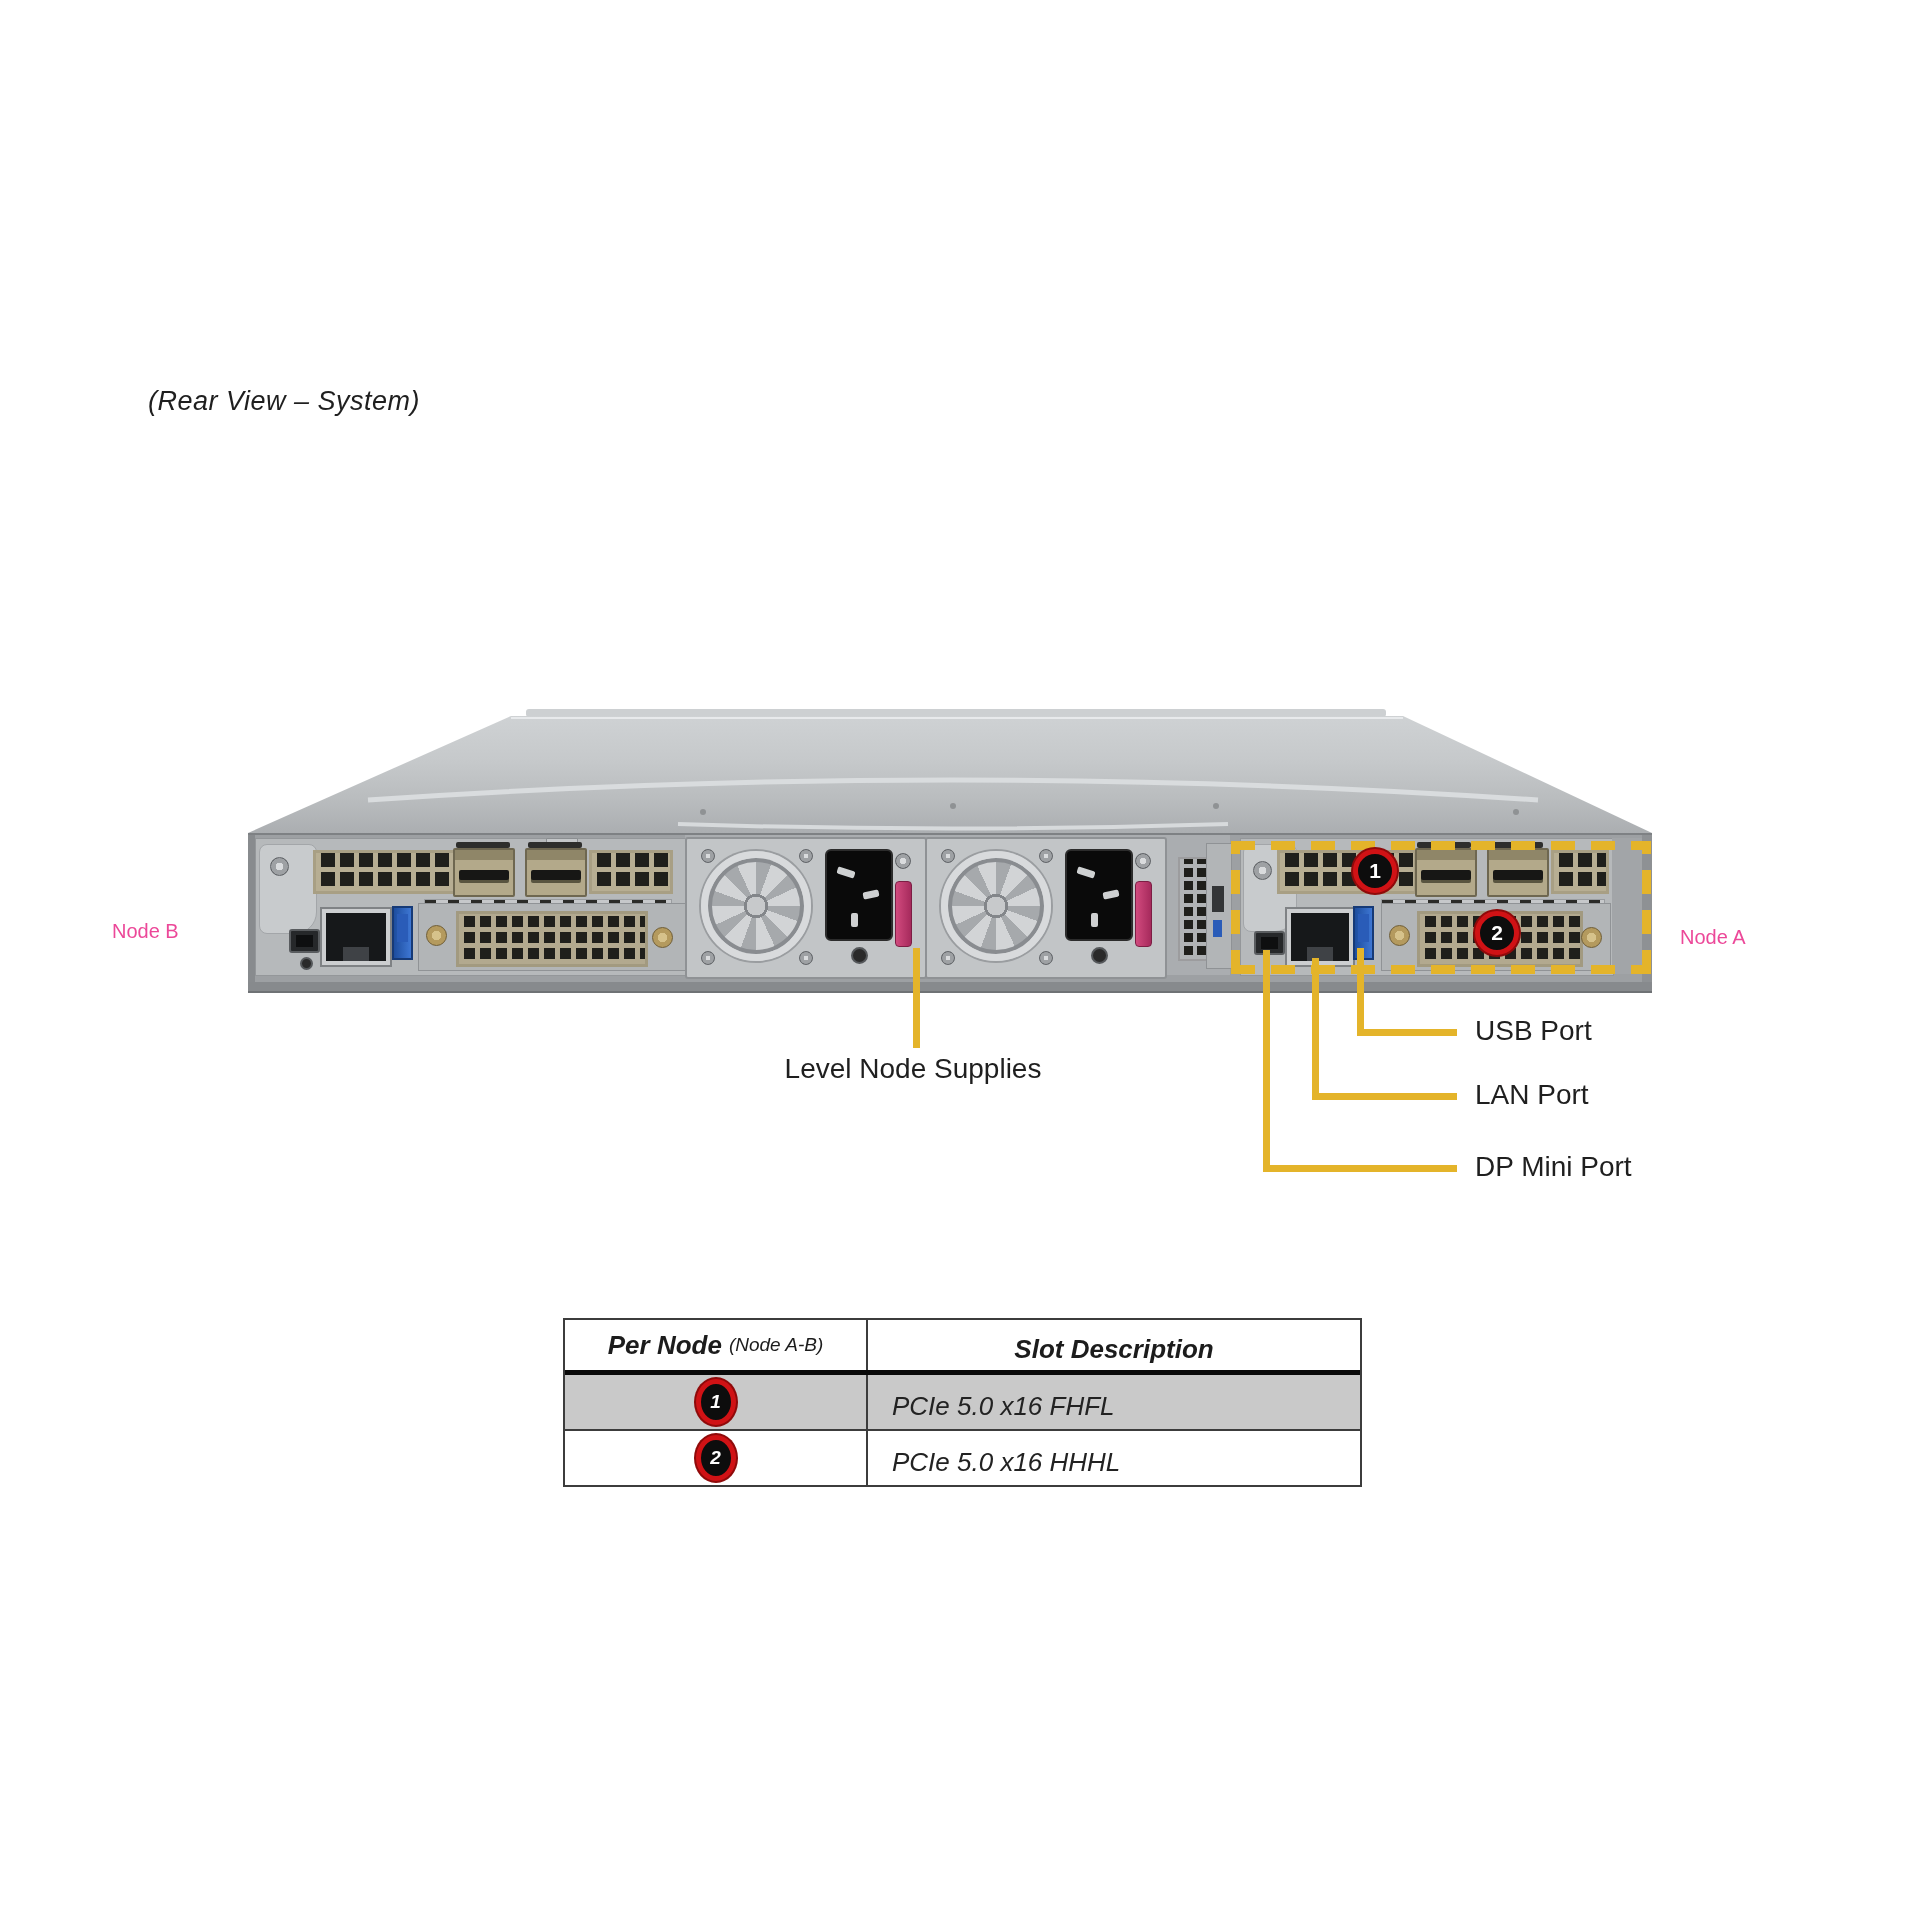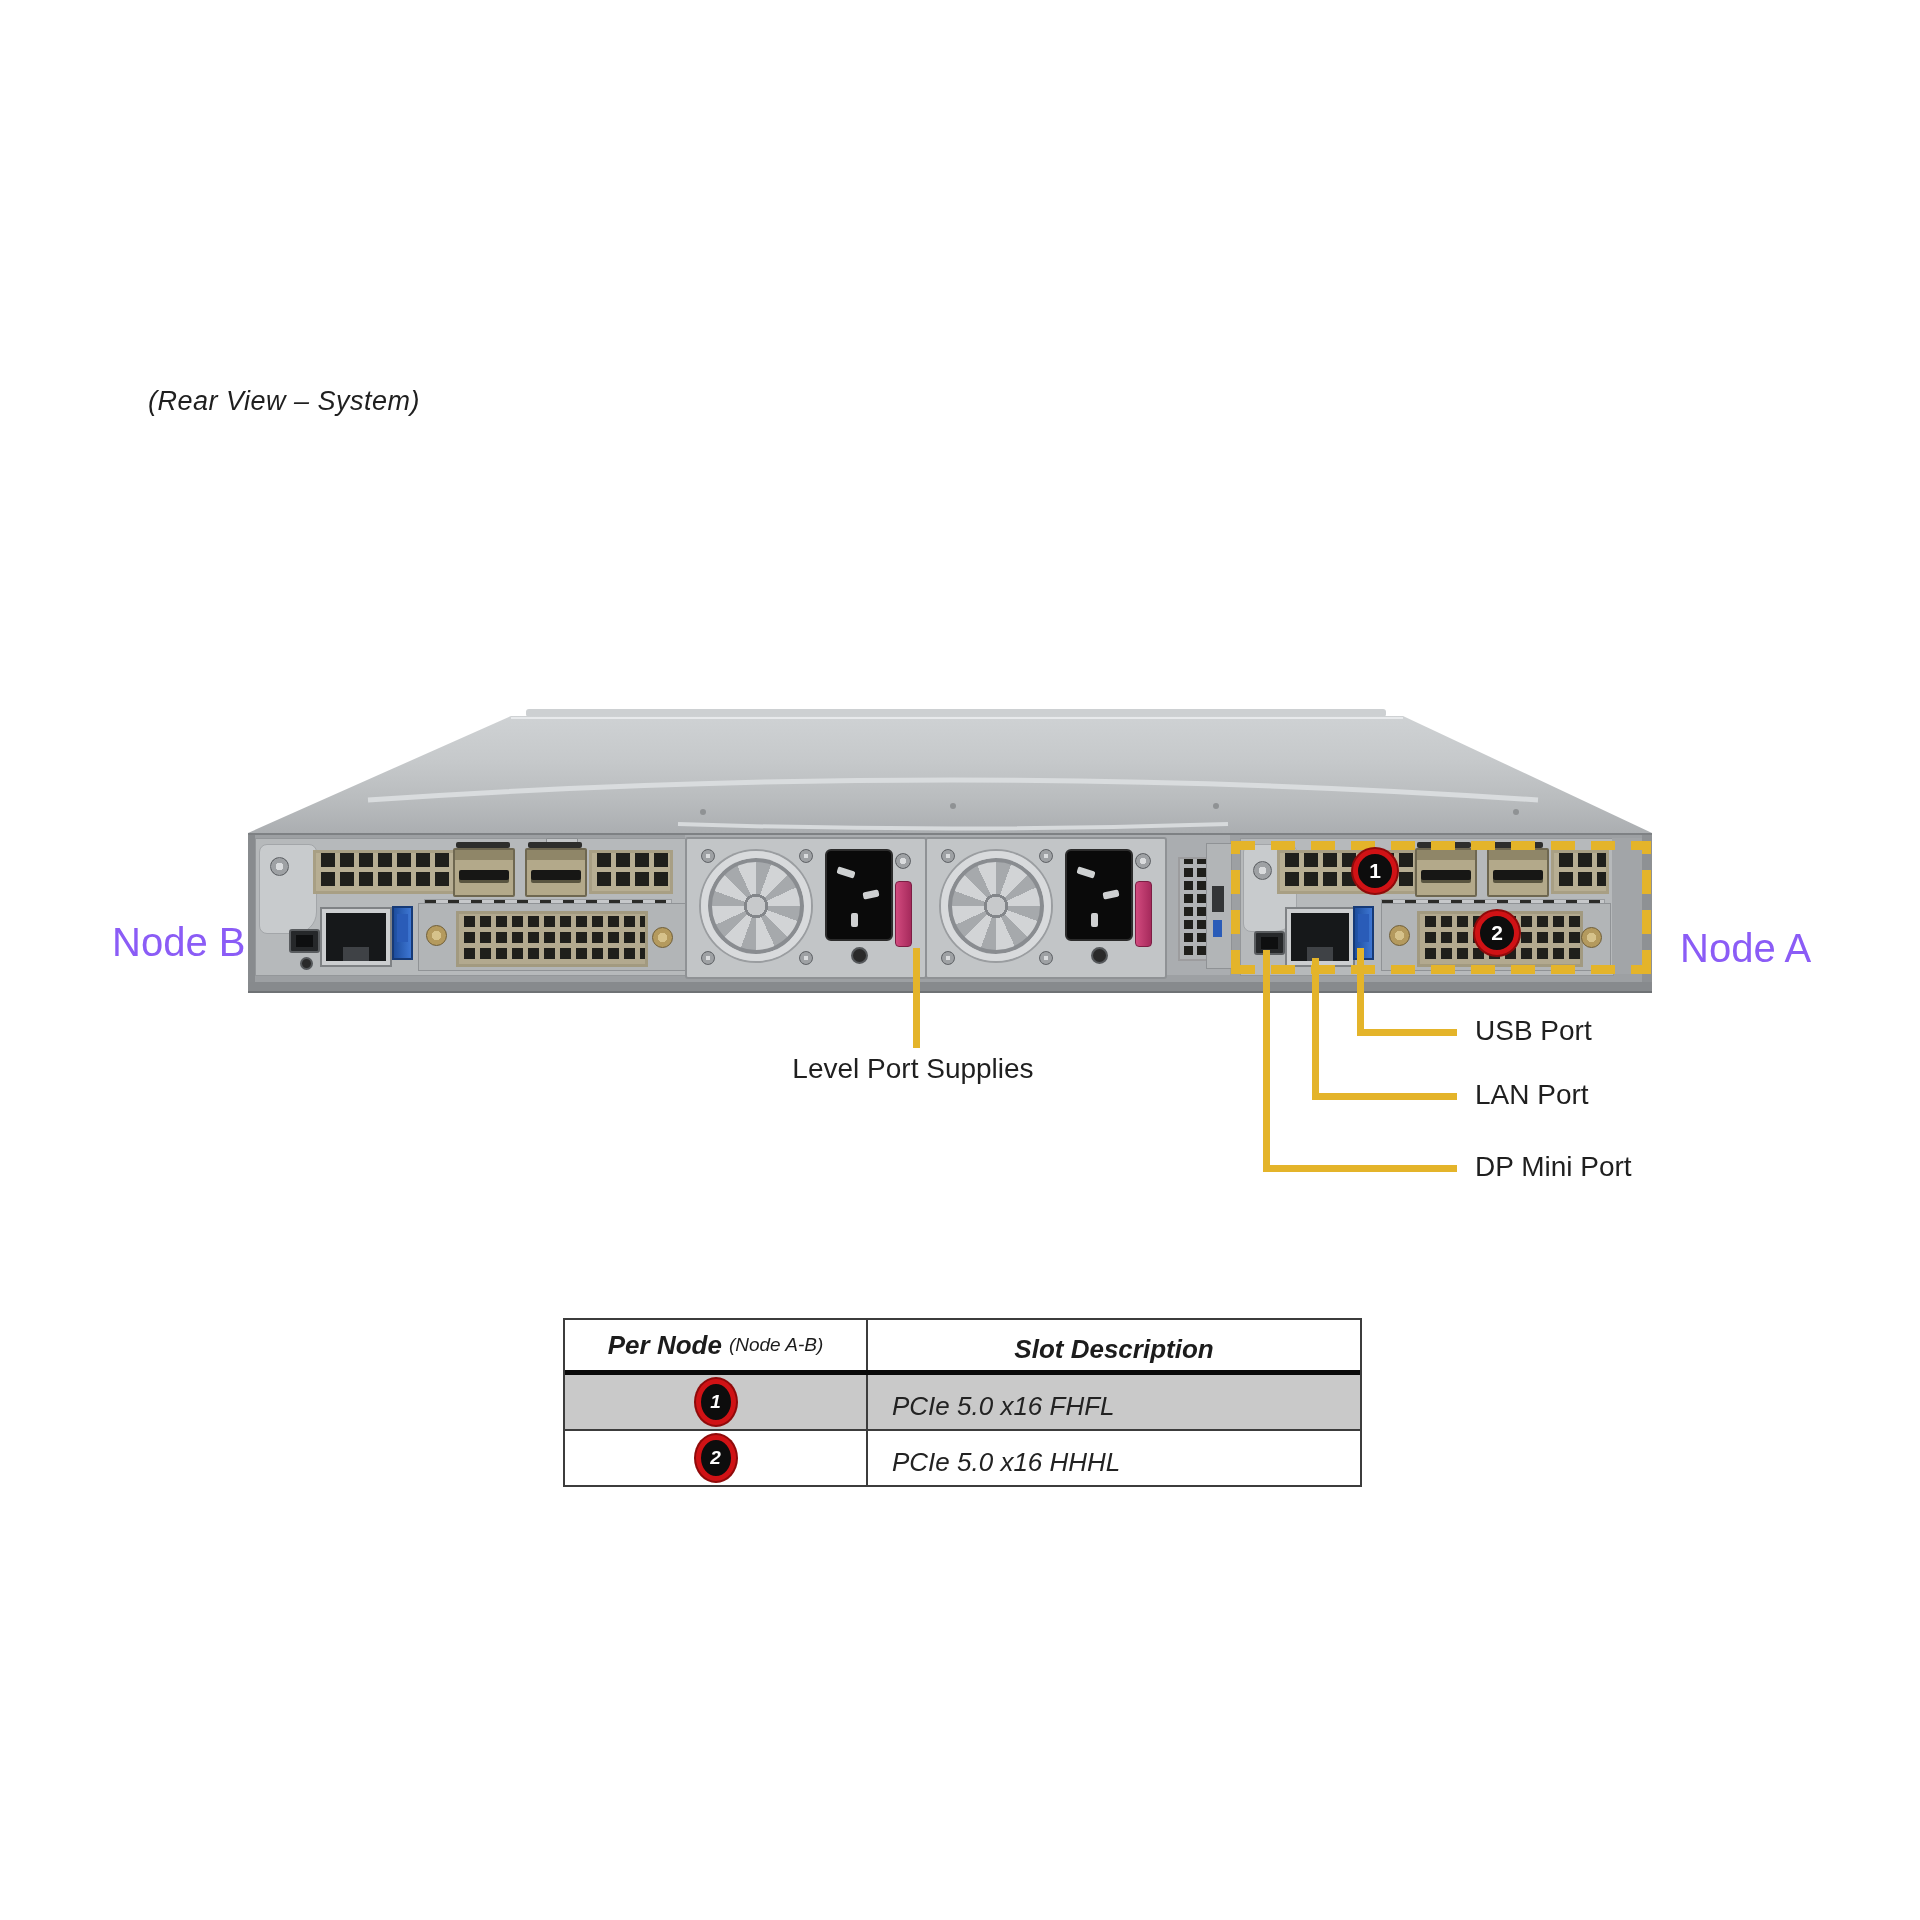--- a/index.html
+++ b/index.html
@@ -6,21 +6,21 @@
     --yellow:#E4B42A;
     --red:#D01215;
     --rowgray:#C9C9C9;
   }
   html,body{margin:0;padding:0;background:#ffffff;}
   .canvas{position:relative;width:1920px;height:1920px;background:#ffffff;overflow:hidden;
           font-family:"Liberation Sans", sans-serif;color:#1c1c1c;}
 
   
   .title{position:absolute;left:148px;top:386px;font-size:27px;font-style:italic;color:#1f1f1f;letter-spacing:.5px;}
-  .node-label{position:absolute;font-size:40px;color:#8b5cf6;}
+  .node-label{position:absolute;font-size:20px;color:#ec4899;}
   .callout-label{position:absolute;font-size:28px;color:#1f1f1f;white-space:nowrap;}
   .psu-label{position:absolute;left:678px;top:1052px;width:470px;text-align:center;
              font-size:28px;line-height:34px;color:#1f1f1f;}
 
   
   .chassis{position:absolute;left:248px;top:700px;width:1404px;height:292px;}
   .top-lip{position:absolute;left:278px;top:9px;width:860px;height:8px;background:#cdd0d2;border-radius:3px;}
   .top-face{position:absolute;left:0;top:0;width:1404px;height:133px;
             clip-path:polygon(263px 16px,1155px 16px,1404px 133px,0px 133px);
             background:linear-gradient(#d2d5d7 0%,#c6c9cb 45%,#b9bcbe 75%,#abaeb1 100%);}
@@ -253,21 +253,21 @@
   <div class="cl" style="left:1357px;top:948px;width:7px;height:88px;"></div>
   <div class="cl" style="left:1357px;top:1029px;width:100px;height:7px;"></div>
 
   <div class="cl" style="left:1312px;top:958px;width:7px;height:142px;"></div>
   <div class="cl" style="left:1312px;top:1093px;width:145px;height:7px;"></div>
 
   <div class="cl" style="left:1263px;top:950px;width:7px;height:222px;"></div>
   <div class="cl" style="left:1263px;top:1165px;width:194px;height:7px;"></div>
 
   <div class="psu-label">
-    <div>Level Port Supplies</div>
+    <div>Level Node Supplies</div>
   </div>
   <div class="callout-label" style="left:1475px;top:1015px;">USB Port</div>
   <div class="callout-label" style="left:1475px;top:1079px;">LAN Port</div>
   <div class="callout-label" style="left:1475px;top:1151px;text-align:right;">DP Mini Port</div>
 
   <div class="slot-table">
     <div class="t-row t-head">
       <div class="t-c1">
         <span class="th-main">Per Node</span>
         <span class="th-sub">(Node A-B)</span>

